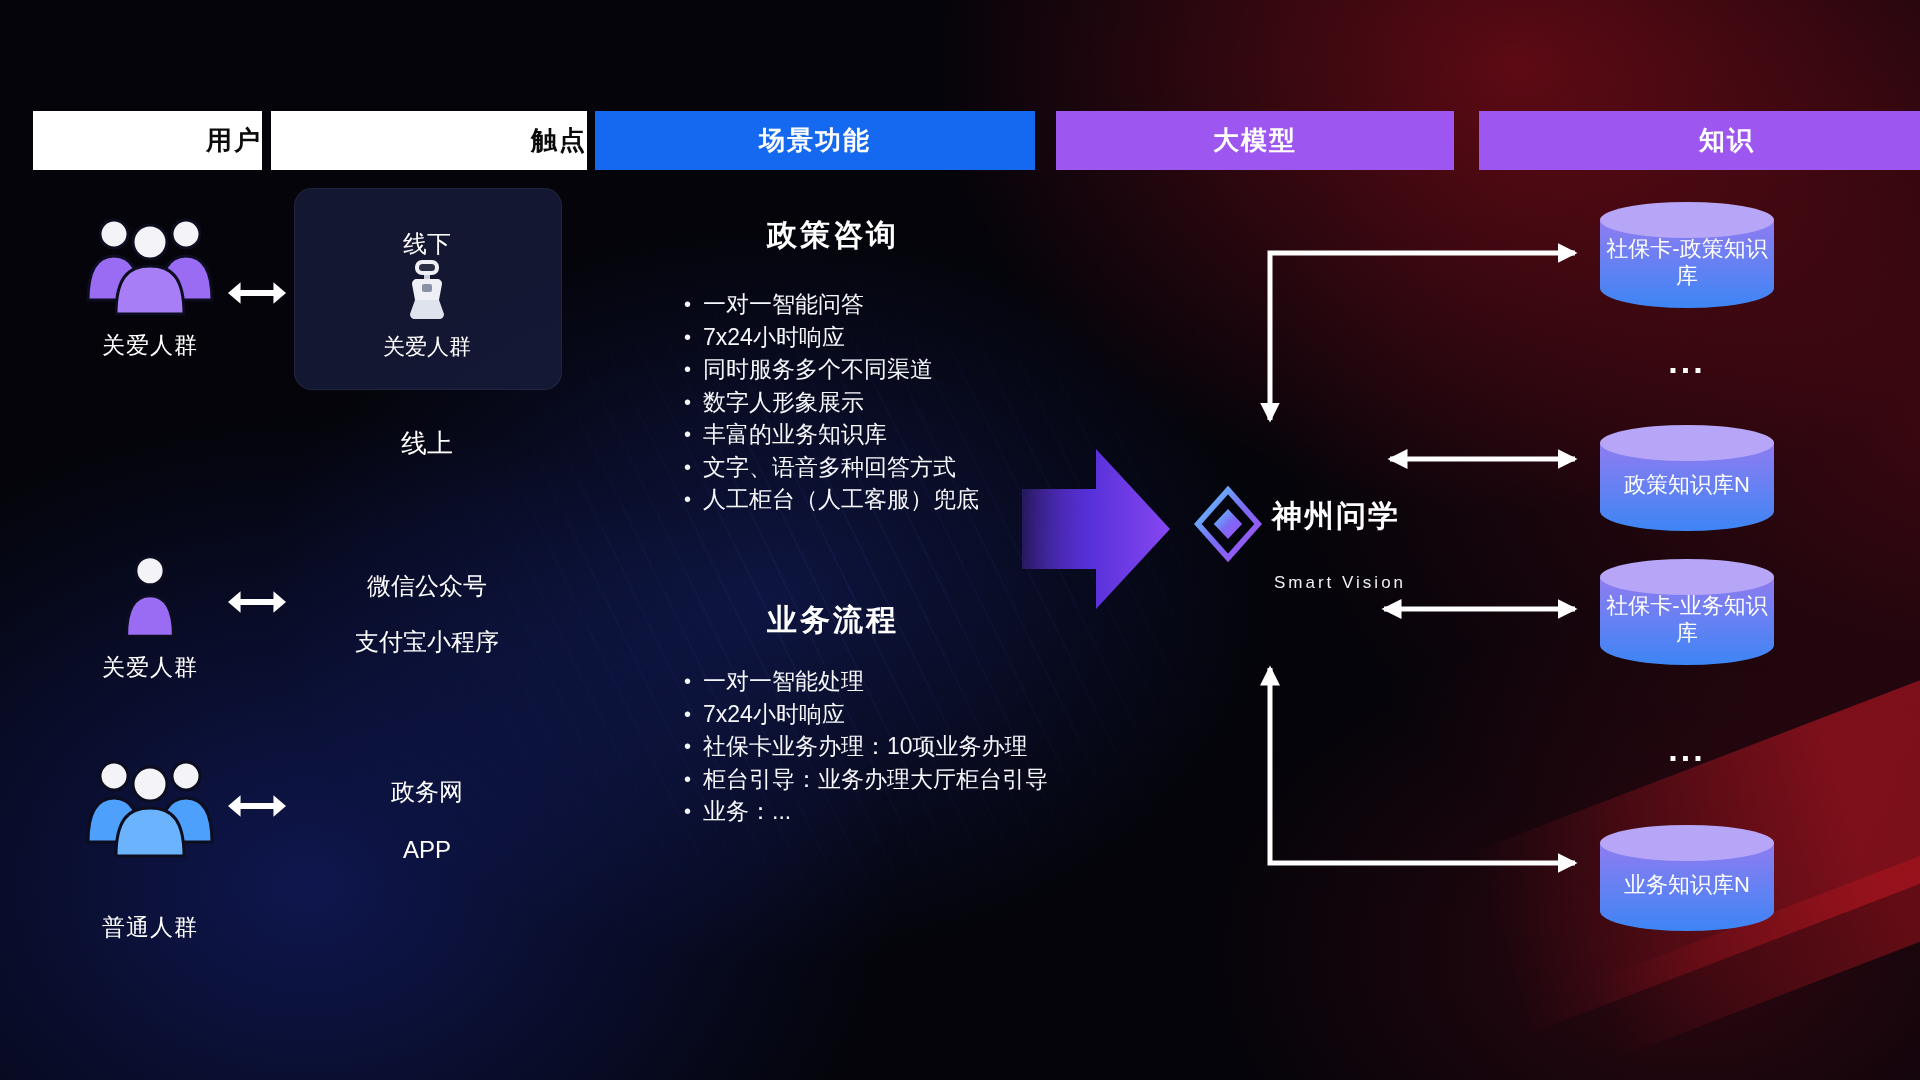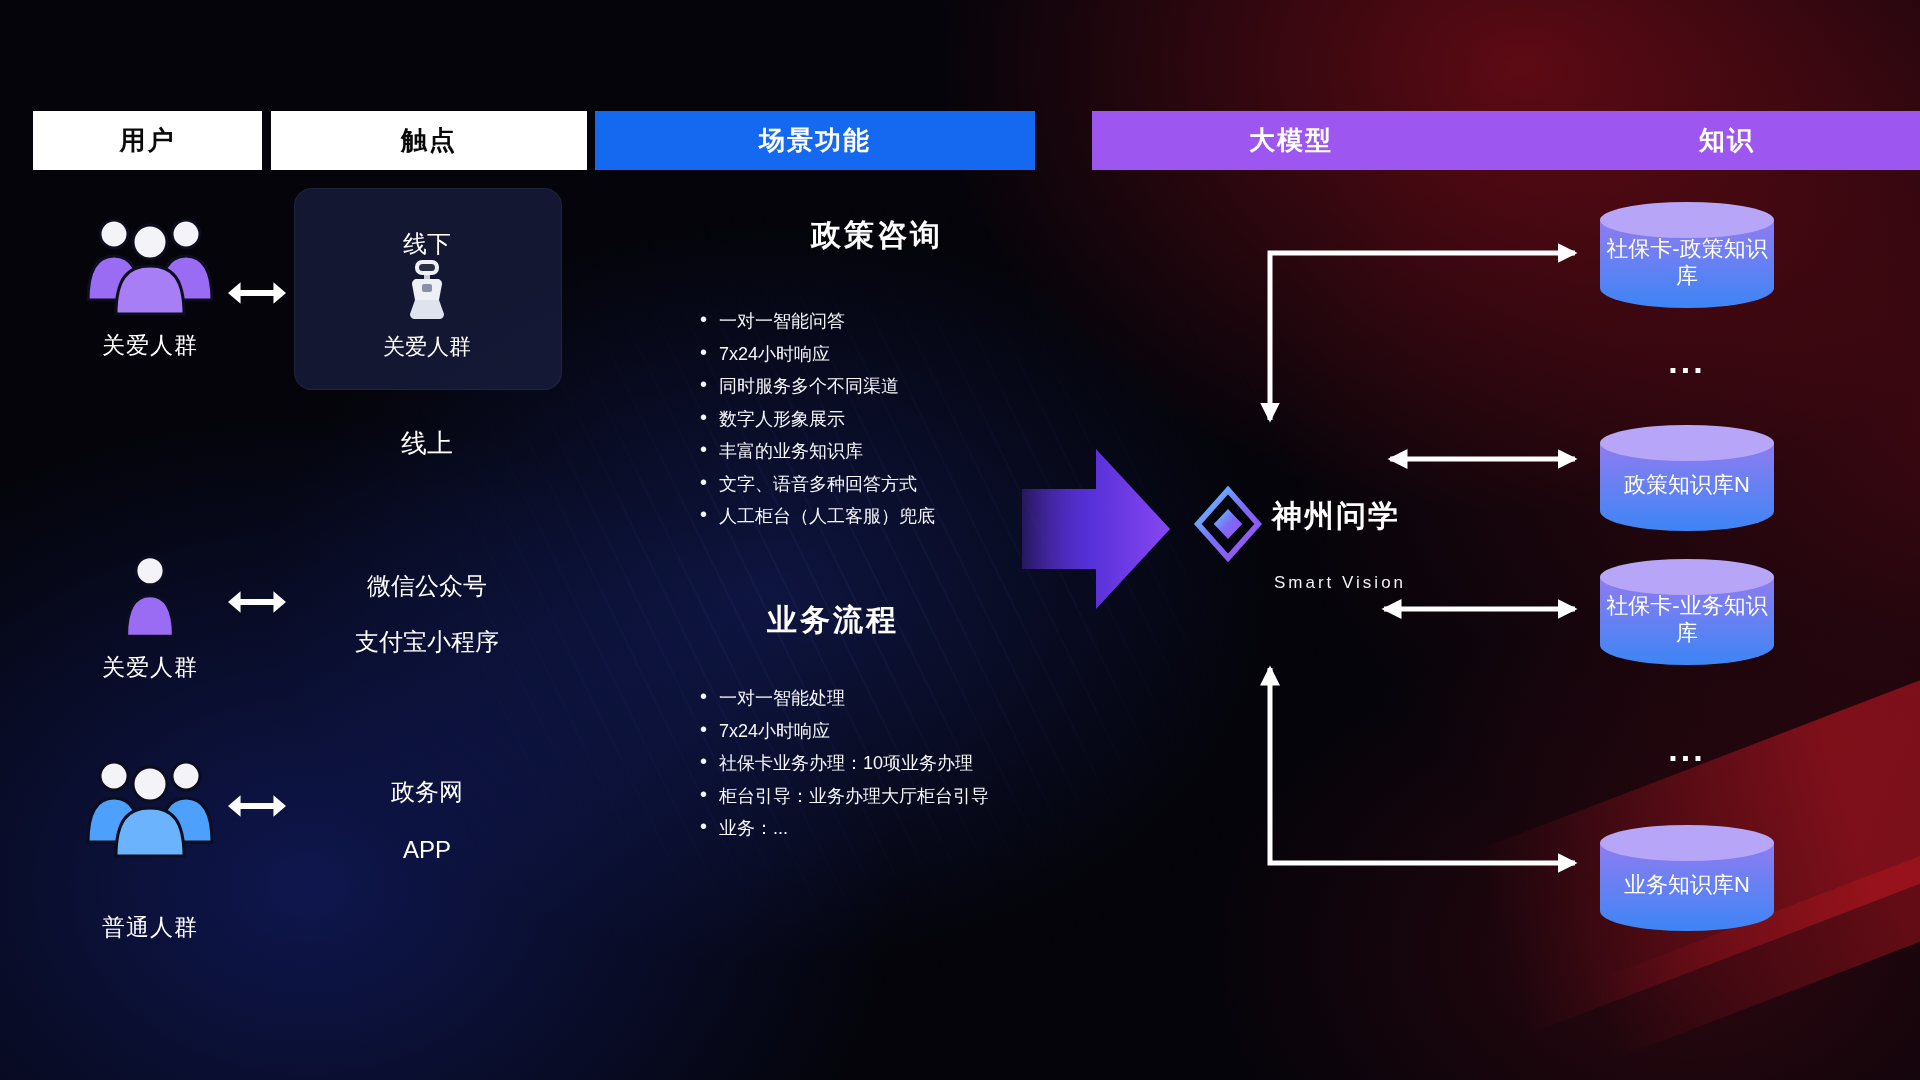--- a/index.html
+++ b/index.html
@@ -21,32 +21,32 @@
     mask-image:radial-gradient(700px 560px at 44% 55%, #000, transparent 72%);
   }
   .red-band{position:absolute;z-index:0;border-radius:26px;}
   .red-band.b1{left:1430px;top:760px;width:600px;height:190px;transform:rotate(-21deg);
     background:linear-gradient(95deg, rgba(170,18,28,0) 10%, rgba(200,24,36,0.55) 70%);}
   .red-band.b2{left:1540px;top:905px;width:520px;height:80px;transform:rotate(-21deg);
     background:linear-gradient(95deg, rgba(170,18,28,0) 10%, rgba(185,20,30,0.45) 70%);}
 
   .hdr{position:absolute;top:111px;height:59px;display:flex;align-items:center;justify-content:center;
     font-size:26px;font-weight:bold;letter-spacing:2px;z-index:2;}
-  .hdr.white{background:#ffffff;color:#0a0a0a;}
+  .hdr.white{background:#ffffff;color:#0a0a0a;justify-content:flex-end;}
   .hdr.blue{background:#1569f0;color:#fff;}
   .hdr.purple{background:#9e56f0;color:#fff;}
 
   .abs{position:absolute;z-index:2;}
   .ctext{text-align:center;}
   .user-label{font-size:23px;letter-spacing:1px;}
   .tp-text{left:294px;width:266px;text-align:center;}
   .tp-card{left:294px;top:188px;width:266px;height:200px;border-radius:18px;
     background:rgba(24,27,58,0.85);border:1px solid rgba(255,255,255,0.06);}
   .sec-title{font-size:30px;font-weight:bold;letter-spacing:3px;transform:translateX(-50%);}
-  ul.bullets{list-style:none;margin:16px;padding:0;font-size:18px;color:#f6f7fb;}
+  ul.bullets{list-style:none;margin:0;padding:0;font-size:23px;color:#f6f7fb;}
   ul.bullets li{height:32.5px;line-height:32.5px;white-space:nowrap;}
   ul.bullets li::before{content:"•";margin-right:12px;font-size:20px;position:relative;top:-1px;}
 
   .big-arrow{left:1022px;top:438px;width:148px;height:182px;
     background:linear-gradient(90deg, rgba(82,46,192,0.25) 0%, #5630d8 45%, #8747f2 100%);
     clip-path:polygon(0% 28%, 50% 28%, 50% 6%, 100% 50%, 50% 94%, 50% 72%, 0% 72%);
     filter:drop-shadow(0 0 22px rgba(122,63,240,0.55));}
 
   .brand-name{font-size:30px;font-weight:bold;letter-spacing:2px;}
   .brand-sub{font-size:17px;letter-spacing:3px;color:#f0f0f5;margin-top:40px;}
@@ -84,21 +84,21 @@
 
   <div class="hdr white" style="left:33px;width:229px;">
       <span>用户</span>
     </div>
   <div class="hdr white" style="left:271px;width:316px;">
       <span>触点</span>
     </div>
   <div class="hdr blue" style="left:595px;width:440px;">
       <span>场景功能</span>
     </div>
-  <div class="hdr purple" style="left:1092px;width:398px;">
+  <div class="hdr purple" style="left:1056px;width:398px;">
       <span>大模型</span>
     </div>
   <div class="hdr purple" style="left:1479px;width:408px;padding-left:44px;">
       <span>知识</span>
     </div>
 
   <svg class="abs" style="left:80px;top:206px;" width="140" height="112" viewBox="0 0 140 112">
     <g stroke="#0d0d20" stroke-width="3">
       <circle cx="34" cy="28" r="14" fill="#f3f3f8"></circle>
       <path d="M8,94 C8,62 18,50 34,50 C50,50 60,62 60,94 Z" fill="#9a6bf3"></path>
@@ -159,21 +159,21 @@
     <path d="M10,42 h24 l5,14 c0,3 -2,5 -5,5 h-24 c-3,0 -5,-2 -5,-5 z" fill="#dfe3ed"></path>
   </svg>
   <div class="abs tp-text" style="top:332px;font-size:22px;">关爱人群</div>
 
   <div class="abs tp-text" style="top:426px;font-size:26px;">线上</div>
   <div class="abs tp-text" style="top:570px;font-size:24px;">微信公众号</div>
   <div class="abs tp-text" style="top:626px;font-size:24px;">支付宝小程序</div>
   <div class="abs tp-text" style="top:776px;font-size:24px;">政务网</div>
   <div class="abs tp-text" style="top:836px;font-size:24px;">APP</div>
 
-  <div class="abs sec-title" style="left:833px;top:215px;margin-left:44px;">政策咨询</div>
+  <div class="abs sec-title" style="left:833px;top:215px;">政策咨询</div>
   <ul class="bullets abs" style="left:684px;top:288px;">
     <li>一对一智能问答</li>
     <li>7x24小时响应</li>
     <li>同时服务多个不同渠道</li>
     <li>数字人形象展示</li>
     <li>丰富的业务知识库</li>
     <li>文字、语音多种回答方式</li>
     <li>人工柜台（人工客服）兜底</li>
   </ul>
 

